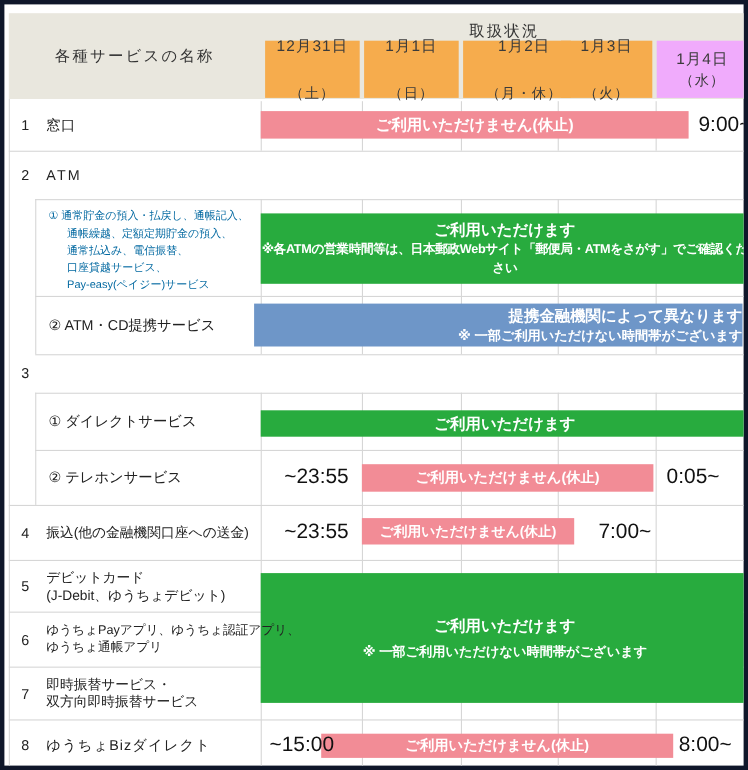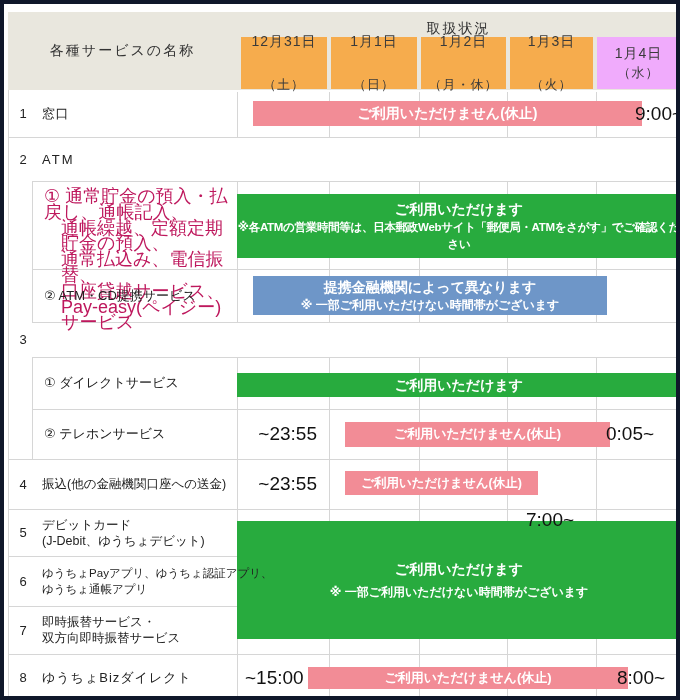--- a/index.html
+++ b/index.html
@@ -22,56 +22,56 @@
   .datecell.plain{background:#f0abfc;}
   
   .hline{position:absolute;height:1px;background:var(--grid,#D6D6D6);}
   .vline{position:absolute;width:1px;background:var(--grid,#D6D6D6);z-index:1;}
   
   .bar{
     position:absolute;z-index:2;color:#fff;font-weight:bold;
     display:flex;flex-direction:column;justify-content:center;align-items:center;
     text-align:center;line-height:1.45;
   }
-  .bar.pink{background:var(--pink,#F28C96);margin-left:16px;}
+  .bar.pink{background:var(--pink,#F28C96);}
   .bar.green{background:var(--green,#28AB3E);}
   .bar.blue{background:var(--blue,#6E96C8);}
   .bar .big{font-size:14px;}
   .bar .mid{font-size:13px;}
   .bar .note{font-size:12px;}
   .bar .note-sm{font-size:11.5px;letter-spacing:-0.3px;}
   
   .cell{position:absolute;display:flex;align-items:center;font-size:13px;color:#222;letter-spacing:0.5px;z-index:3;}
   .cell.num{justify-content:center;letter-spacing:0;}
   .cell.col{flex-direction:column;align-items:flex-start;justify-content:center;line-height:16px;}
   .cell .ln{display:block;}
   .time{position:absolute;display:flex;align-items:center;font-size:19px;color:#111;z-index:3;letter-spacing:0;}
   .time.r{justify-content:flex-end;}
-  .hang{position:absolute;z-index:3;font-size:18px;line-height:15.8px;letter-spacing:0;color:#be185d;}
+  .hang{position:absolute;z-index:3;font-size:10px;line-height:15.8px;letter-spacing:0;color:#0369a1;}
   .hang .ln{display:block;padding-left:17px;}
   .hang .ln:first-child{padding-left:0;}
 </style>
 </head>
 <body>
 
 <div id="stage">
 
   <div class="abs" id="hdr">
     <div class="abs hdr-title" style="left:229px;width:443px;top:8px;">取扱状況</div>
     <div class="abs hdr-title" style="left:0;width:229px;top:30px;">各種サービスの名称</div>
 
     <div class="abs datecell hot" style="left:233px;top:25px;width:86px;height:52px;">
       <span>12月31日</span>
       <span class="day">（土）</span>
     </div>
     <div class="abs datecell hot" style="left:323px;top:25px;width:86px;height:52px;">
       <span>1月1日</span>
       <span class="day">（日）</span>
     </div>
-    <div class="abs datecell hot" style="left:413px;top:25px;width:85px;height:52px;">
+    <div class="abs datecell hot" style="left:413px;top:25px;width:85px;height:52px;padding-left:13px;">
       <span>1月2日</span>
       <span class="day">（月・休）</span>
     </div>
     <div class="abs datecell hot" style="left:502px;top:25px;width:83px;height:52px;">
       <span>1月3日</span>
       <span class="day">（火）</span>
     </div>
     <div class="abs datecell plain" style="left:589px;top:25px;width:83px;height:52px;">
       <span>1月4日</span>
       <span class="day">（水）</span>
@@ -130,21 +130,21 @@
     <span class="ln">通常払込み、電信振替、</span>
     <span class="ln">口座貸越サービス、</span>
     <span class="ln">Pay-easy(ペイジー)サービス</span>
   </div>
   <div class="bar green" style="left:233px;top:190px;width:444px;height:64px;">
     <span class="big">ご利用いただけます</span>
     <span class="note-sm">※各ATMの営業時間等は、日本郵政Webサイト「郵便局・ATMをさがす」でご確認ください</span>
   </div>
 
   <div class="cell" style="left:40px;top:265px;height:53px;letter-spacing:0;">② ATM・CD提携サービス</div>
-  <div class="bar blue" style="left:249px;top:272px;width:354px;height:39px;">
+  <div class="bar blue" style="left:227px;top:272px;width:444px;height:39px;align-items:flex-end;">
     <span class="big">提携金融機関によって異なります</span>
     <span class="note">※ 一部ご利用いただけない時間帯がございます</span>
   </div>
 
   <div class="cell num" style="left:10px;top:318px;width:18px;height:35px;">3</div>
 
   <div class="cell" style="left:40px;top:353px;height:52px;letter-spacing:0;">① ダイレクトサービス</div>
   <div class="bar green" style="left:233px;top:369px;width:444px;height:24px;">
     <span class="big">ご利用いただけます</span>
   </div>
@@ -155,21 +155,21 @@
     <span class="mid">ご利用いただけません(休止)</span>
   </div>
   <div class="time" style="left:602px;top:405px;height:50px;">0:05~</div>
 
   <div class="cell num" style="left:10px;top:455px;width:18px;height:50px;">4</div>
   <div class="cell" style="left:38px;top:455px;height:50px;font-size:12.5px;letter-spacing:0;">振込(他の金融機関口座への送金)</div>
   <div class="time r" style="left:233px;top:455px;width:80px;height:50px;">~23:55</div>
   <div class="bar pink" style="left:325px;top:467px;width:193px;height:24px;">
     <span style="font-size:12.5px;">ご利用いただけません(休止)</span>
   </div>
-  <div class="time" style="left:522px;top:455px;height:50px;margin-top:36px;">7:00~</div>
+  <div class="time" style="left:540px;top:455px;height:50px;">7:00~</div>
 
   <div class="cell num" style="left:10px;top:505px;width:18px;height:47px;">5</div>
   <div class="cell col" style="left:38px;top:505px;height:47px;font-size:12.5px;letter-spacing:0;">
     <span class="ln">デビットカード</span>
     <span class="ln">(J-Debit、ゆうちょデビット)</span>
   </div>
 
   <div class="cell num" style="left:10px;top:552px;width:18px;height:50px;">6</div>
   <div class="cell col" style="left:38px;top:552px;height:50px;font-size:11.5px;letter-spacing:0;">
     <span class="ln">ゆうちょPayアプリ、ゆうちょ認証アプリ、</span>

